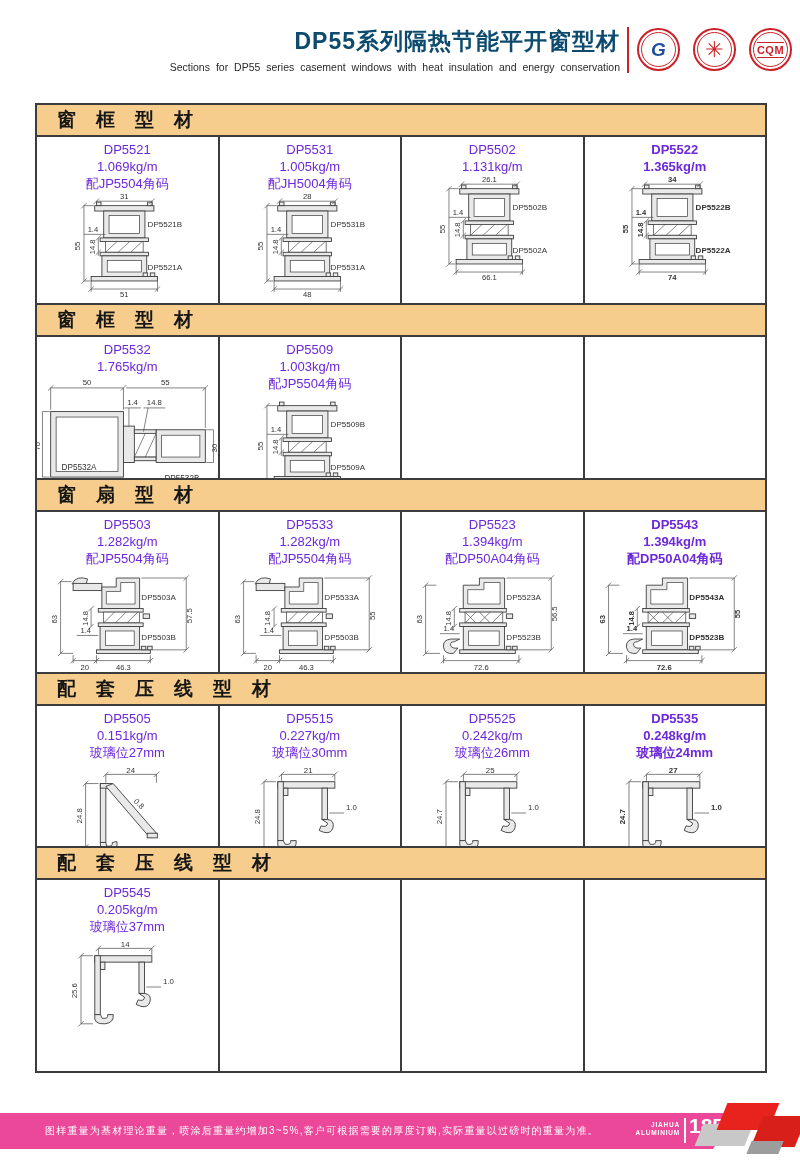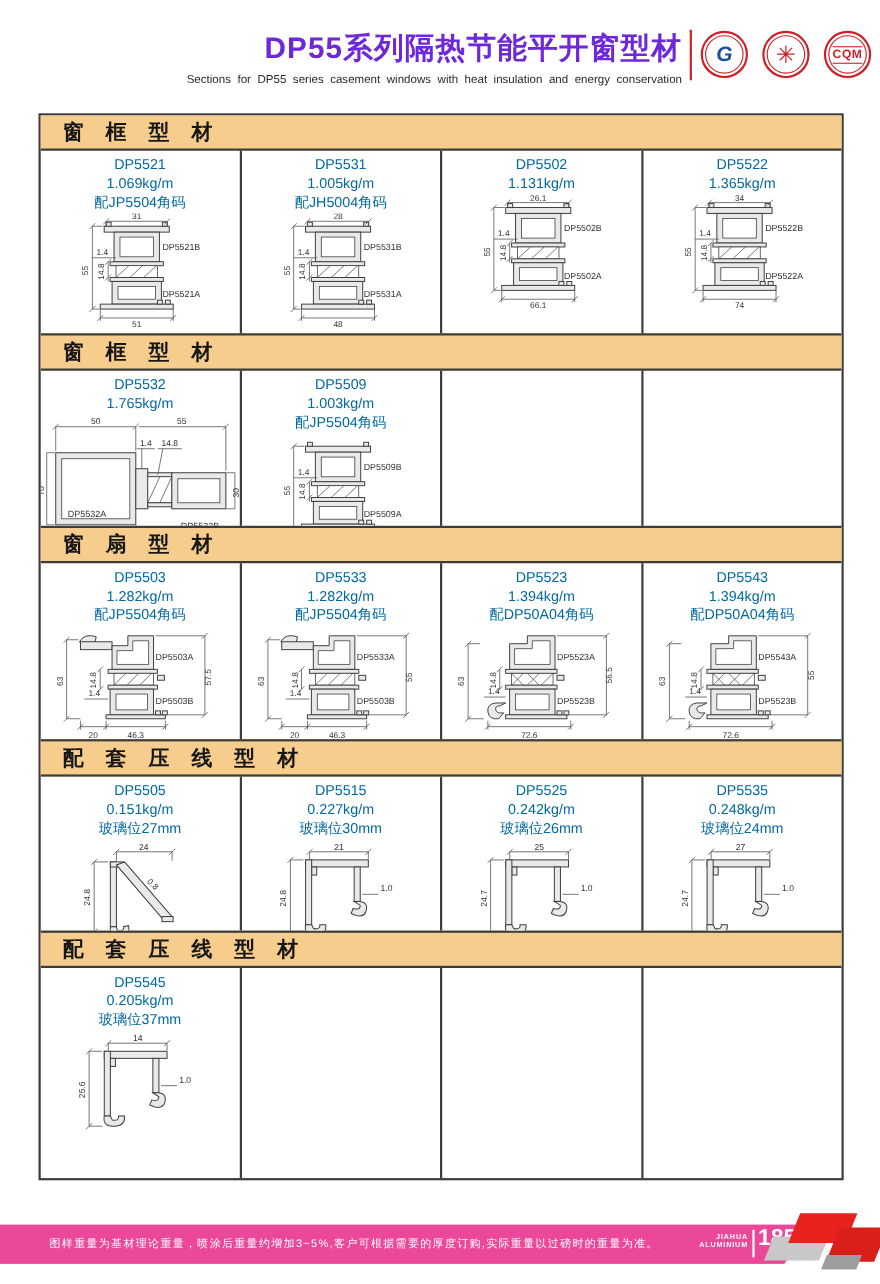--- a/index.html
+++ b/index.html
@@ -1,41 +1,41 @@
 <!DOCTYPE html>
 <html><head>
 <meta charset="utf-8">
 <style>
   html,body{margin:0;padding:0;background:#fff;}
   body{width:800px;height:1167px;position:relative;font-family:"Liberation Sans","DejaVu Sans",sans-serif;overflow:hidden;}
 
   
   .hdr{position:absolute;top:0;left:0;width:800px;height:95px;}
   .hdr-text{position:absolute;top:26px;right:180px;width:470px;text-align:right;}
-  .hdr-title{font-size:27px;font-weight:800;color:#6d28d9;letter-spacing:1px;white-space:nowrap;}
+  .hdr-title{font-size:23px;font-weight:800;color:#0c4a6e;letter-spacing:1px;white-space:nowrap;}
   .hdr-sub{font-size:10.5px;color:#2a2a2a;margin-top:4px;word-spacing:3px;white-space:nowrap;}
   .hdr-divider{position:absolute;left:627px;top:27px;width:2px;height:46px;background:#cc2128;}
   .logos{position:absolute;right:8px;top:28px;display:flex;gap:13px;}
   .logo{width:43px;height:43px;border:2.5px solid #cc2128;border-radius:50%;box-sizing:border-box;
         display:flex;align-items:center;justify-content:center;position:relative;background:#fff;}
   .logo::before{content:"";position:absolute;inset:2px;border:1px solid #cc2128;border-radius:50%;}
   .g1{color:#1f4e9c;font-size:19px;font-weight:800;font-style:italic;}
   .g2{color:#cc2128;font-size:22px;line-height:1;}
   .g3{color:#cc2128;font-size:11px;font-weight:800;letter-spacing:0.5px;border-top:1.5px solid #cc2128;border-bottom:1.5px solid #cc2128;padding:1px 0;}
 
   
   .tbl{position:absolute;left:35px;top:103px;width:732px;border:2px solid #3c3c3c;box-sizing:border-box;background:#fff;}
   .sec-hd{height:30px;background:#f6cd8c;border-bottom:2px solid #3c3c3c;display:flex;align-items:center;justify-content:flex-start;
           font-size:19px;font-weight:bold;color:#161616;letter-spacing:20px;text-indent:20px;}
   .sec-hd.mid{border-top:2px solid #3c3c3c;}
   .row{display:flex;}
   .r1{height:166px}.r2{height:141px}.r3{height:160px}.r4{height:140px}.r5{height:191px}
   .cell{flex:1;box-sizing:border-box;border-right:2px solid #3c3c3c;padding-top:5px;text-align:center;overflow:hidden;}
-  .cell:last-child{border-right:none;}
-  .code,.weight,.note{font-size:13px;color:#0369a1;line-height:1.3;}
+  .cell:last-child{border-right:none;font-weight:bold;}
+  .code,.weight,.note{font-size:13px;color:#6d28d9;line-height:1.3;}
 
   
   .draw-a{width:158px;height:104px;margin-top:1px;}
   .draw-b{width:182px;height:111px;margin-top:1px;}
   .draw-c{width:158px;height:106px;margin-top:1px;}
   .draw-e{width:138px;height:96px;margin-top:3px;}
   .al{fill:#e9e9e9;stroke:#3f3f3f;stroke-width:1;}
   .wh{fill:#ffffff;stroke:#3f3f3f;stroke-width:0.8;}
   .dl{stroke:#3f3f3f;stroke-width:0.7;}
   .dim{stroke:#555;stroke-width:0.8;fill:none;}

